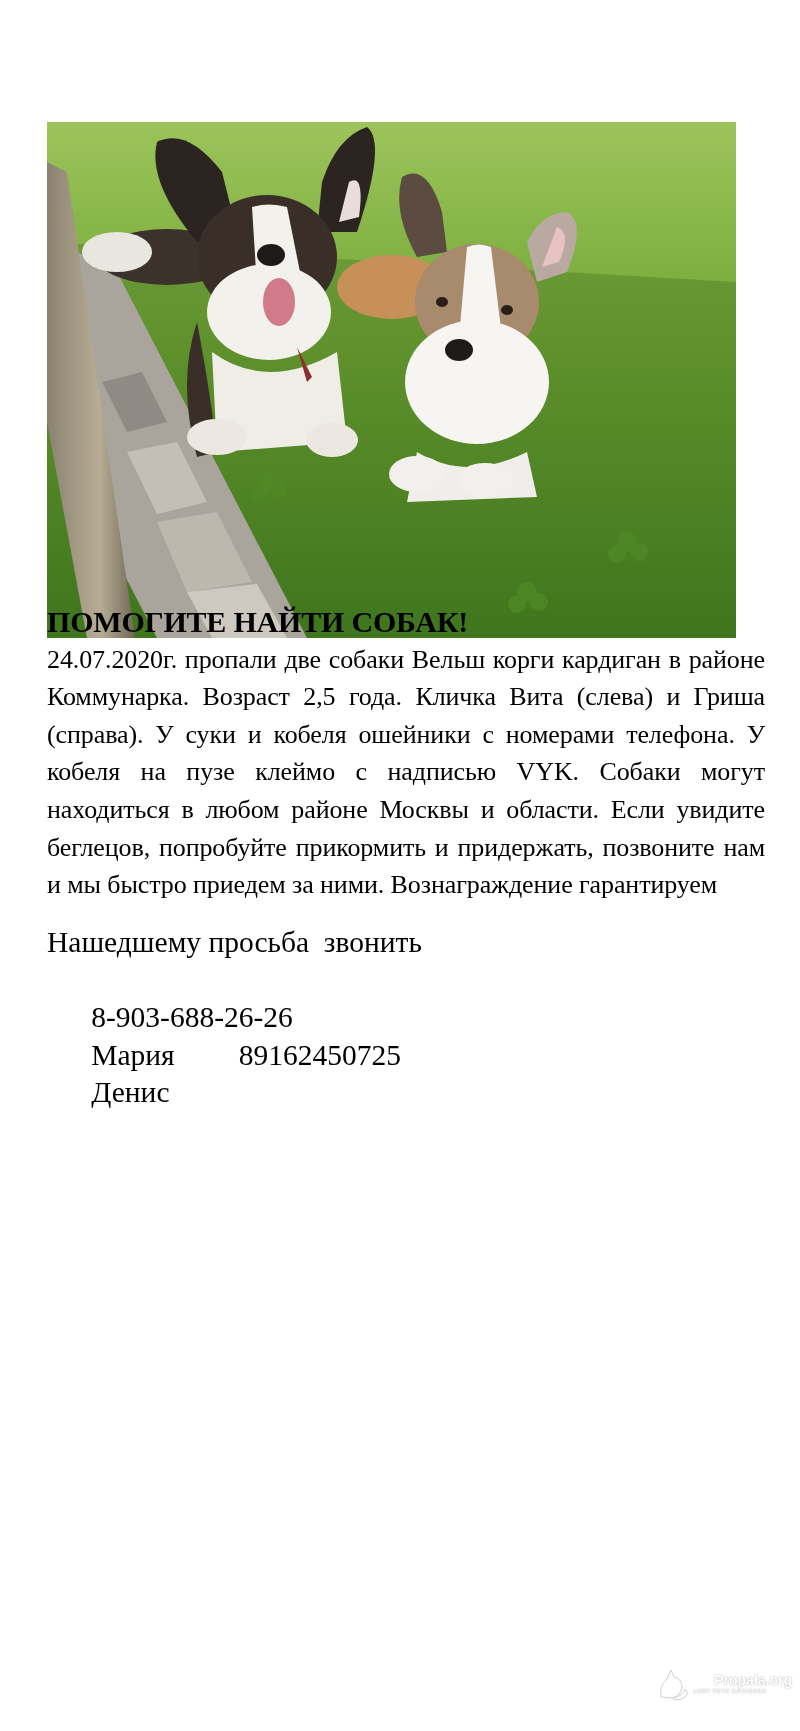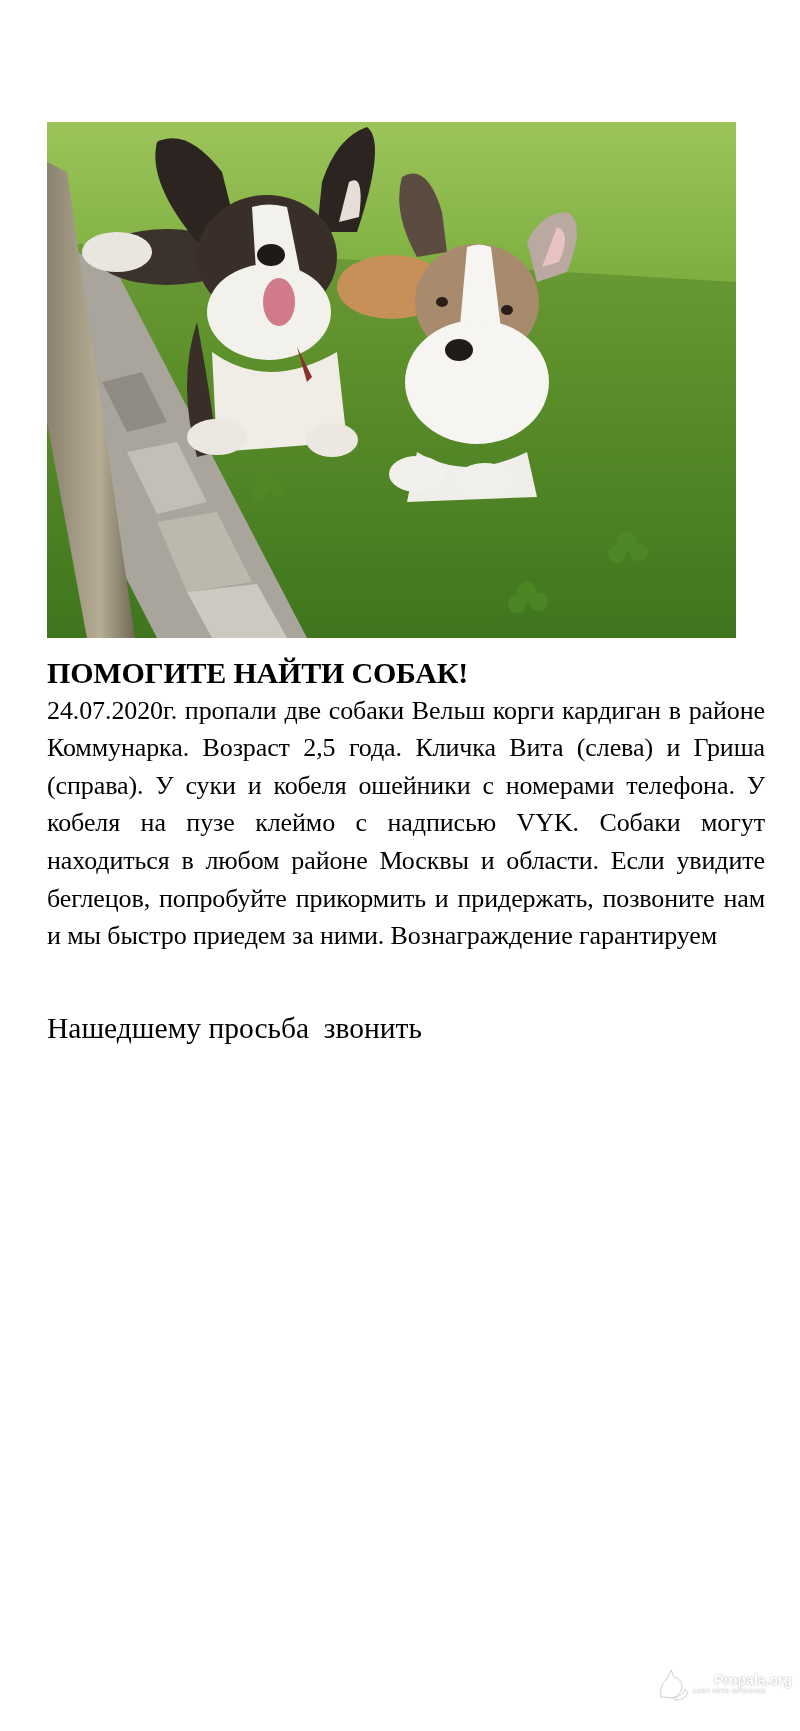--- a/index.html
+++ b/index.html
@@ -6,29 +6,29 @@
   body {
     width: 800px; height: 1731px; background: #ffffff; position: relative; overflow: hidden;
     font-family: "Liberation Serif", "DejaVu Serif", serif; color: #000;
   }
   .photo {
     position: absolute; left: 47px; top: 122px; width: 689px; height: 516px; overflow: hidden;
     background: #7fae3c;
   }
   .photo svg { display: block; width: 100%; height: 100%; }
   .content {
-    position: absolute; left: 47px; top: 654px; width: 718px;
+    position: absolute; left: 47px; top: 603px; width: 718px;
   }
   .heading {
     font-weight: bold; font-size: 30px; line-height: 37.6px; margin: 0; letter-spacing: -0.2px;
   }
   .body-text {
     font-size: 26px; line-height: 37.6px; margin: 0; text-align: justify; letter-spacing: -0.1px;
   }
-  .contacts { margin-top: 55px; font-size: 29.5px; line-height: 37.6px; }
+  .contacts { margin-top: 20px; font-size: 29.5px; line-height: 37.6px; }
   .contact-line { white-space: pre; }
   .phone { display: inline; }
   .gap { display: inline-block; width: 64px; }
   .watermark {
     position: absolute; right: 8px; bottom: 30px; display: flex; align-items: center; gap: 4px; opacity: 0.9;
   }
   .watermark .wm-text { display: flex; flex-direction: column; align-items: flex-start; font-family: "Liberation Sans", sans-serif; color: #ffffff; text-shadow: 0 0 2px #bfbfbf, 0 0 1px #9a9a9a; }
   .wm-title { font-size: 14px; font-weight: bold; line-height: 15px; margin-left: 21px; }
   .wm-sub { font-size: 6px; line-height: 7px; letter-spacing: 0.4px; }
 </style>
@@ -103,20 +103,25 @@
         <circle cx="470" cy="482" r="9"></circle>
     </g>
   </svg>
 </div>
 
 <div class="content">
   <h1 class="heading">ПОМОГИТЕ НАЙТИ СОБАК!</h1>
   <p class="body-text">24.07.2020г. пропали две собаки Вельш корги кардиган в районе Коммунарка. Возраст 2,5 года. Кличка Вита (слева) и Гриша (справа). У суки и кобеля ошейники с номерами телефона. У кобеля на пузе клеймо с надписью VYK. Собаки могут находиться в любом районе Москвы и области. Если увидите беглецов, попробуйте прикормить и придержать, позвоните нам и мы быстро приедем за ними. Вознаграждение гарантируем</p>
   <div class="contacts">
     <div class="contact-line">Нашедшему просьба  звонить</div>
+    <div class="contact-line">
+      <span class="phone">8-903-688-26-26</span>
+      <span>Мария</span><span class="gap"></span><span class="phone">89162450725</span>
+      <span>Денис</span>
+    </div>
   </div>
 </div>
 
 <div class="watermark">
   <svg width="34" height="34" viewBox="0 0 34 34">
     <path d="M6 30 Q4 18 12 12 L16 3 L19 10 Q27 12 27 20 Q26 28 18 31 Z" fill="#ffffff" stroke="#c8c8c8" stroke-width="1"></path>
     <path d="M18 31 Q28 29 30 22 L33 26 Q30 33 20 33 Z" fill="#ffffff" stroke="#c8c8c8" stroke-width="1"></path>
   </svg>
   <div class="wm-text">
     <span class="wm-title">Propala.org</span>

